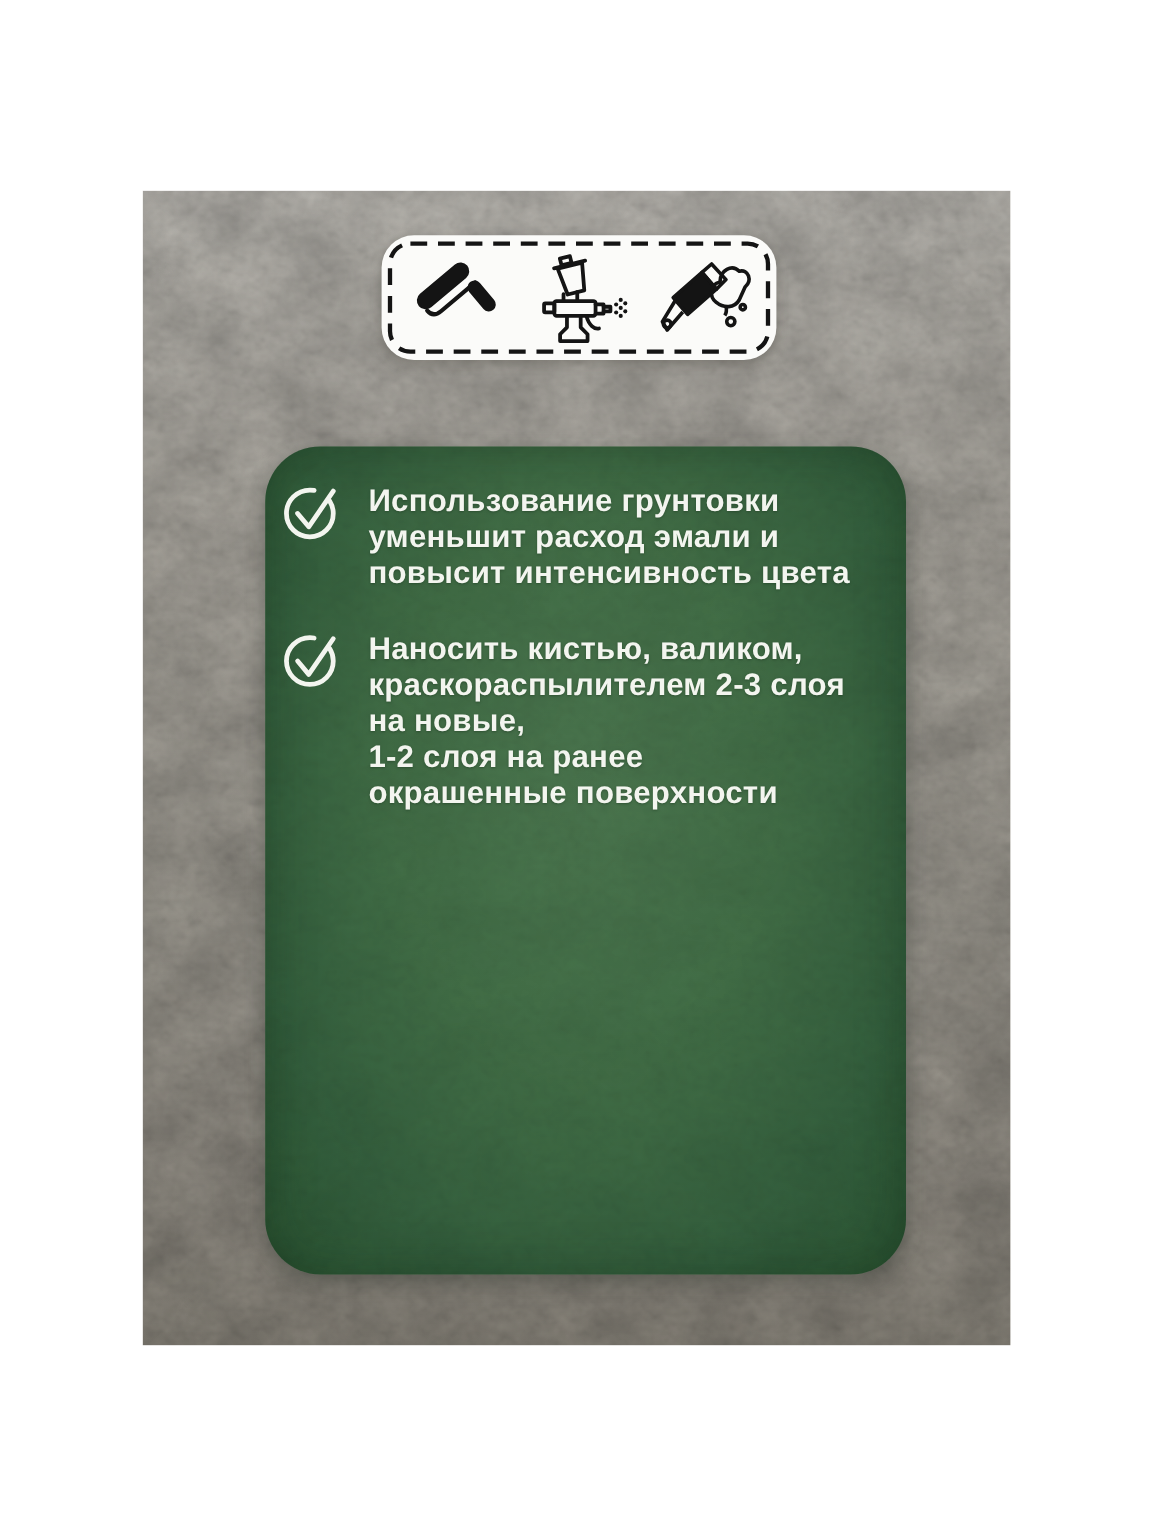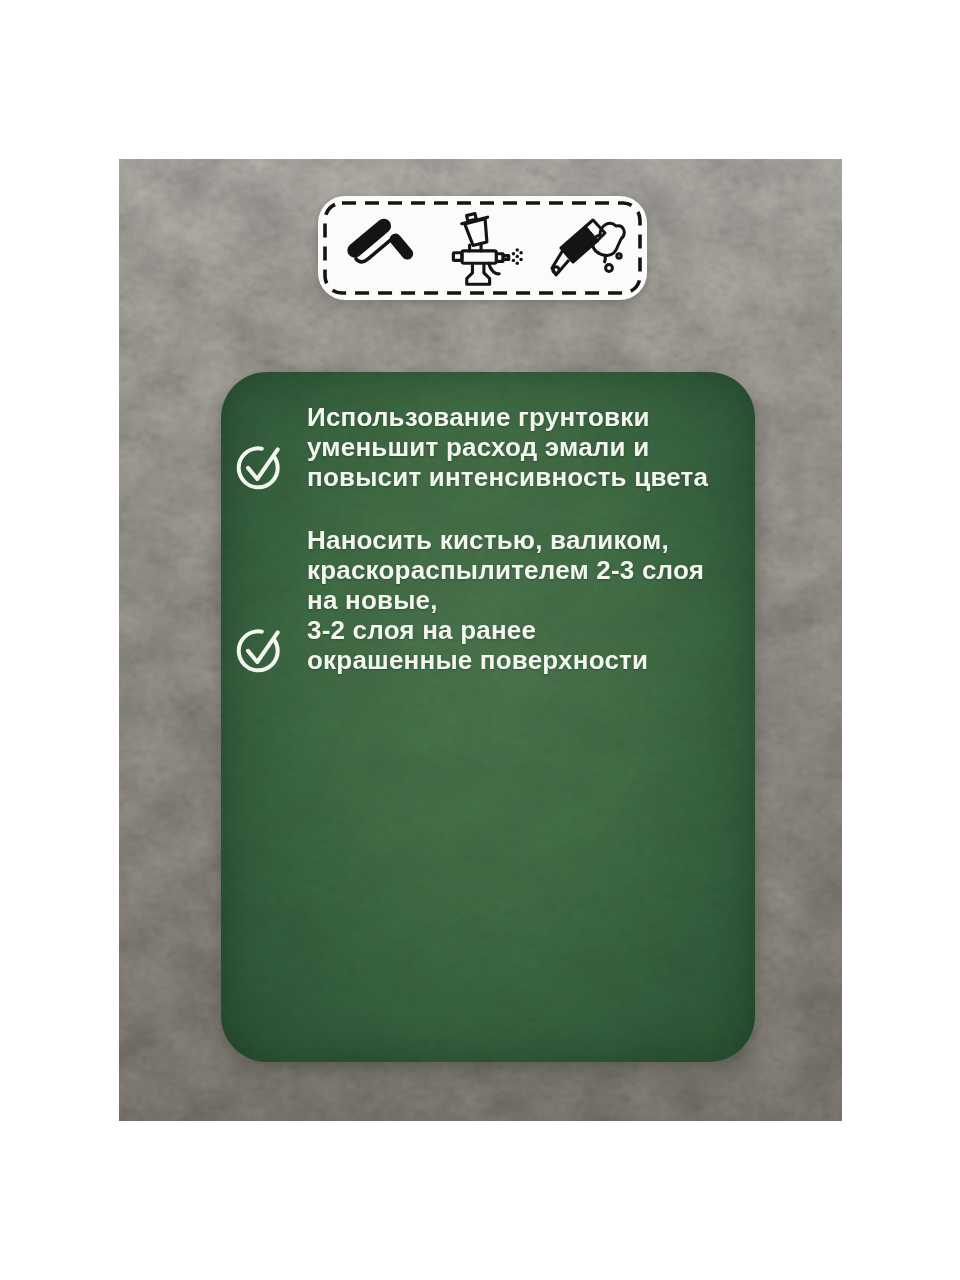--- a/index.html
+++ b/index.html
@@ -29,21 +29,21 @@
   .tool-icon { display:block; }
 
   
   .card {
     position:absolute; left:102px; top:213px; width:534px; height:690px;
     border-radius:46px; overflow:hidden;
     background:radial-gradient(ellipse at 50% 42%, #4e7c52 0%, #447349 42%, #366440 74%, #2c5834 100%);
     box-shadow:0 6px 16px rgba(40,50,40,.35), inset 0 0 40px rgba(15,40,20,.35);
   }
   .card .rows { position:relative; z-index:2; padding:30px 26px 0 14px; }
-  .row { display:flex; align-items:flex-end; margin-bottom:33px; }
+  .row { display:flex; align-items:flex-start; margin-bottom:33px; }
   .check { flex:0 0 52px; width:52px; height:52px; margin-right:20px; margin-top:-2px; }
   .bullet-text {
     flex:1; color:#f3f5ef; font-weight:700; font-size:26px; line-height:30px;
     letter-spacing:.2px; white-space:pre-line;
     text-shadow:0 1px 2px rgba(15,35,18,.35);
   }
 </style>
 </head>
 <body>
 
@@ -150,21 +150,21 @@
 
 
         <div class="row">
           <svg class="check" viewBox="0 0 56 56">
             <circle cx="25" cy="30" r="21" fill="none" stroke="#f3f5ef" stroke-width="4.3" pathLength="100" stroke-dasharray="78 13 9" stroke-linecap="round"></circle>
             <path d="M14 30 L24 42 L46 10" fill="none" stroke="#f3f5ef" stroke-width="4.3" stroke-linecap="round" stroke-linejoin="round"></path>
           </svg>
           <div class="bullet-text">Наносить кистью, валиком,
 краскораспылителем 2-3 слоя
 на новые,
-3-2 слоя на ранее
+1-2 слоя на ранее
 окрашенные поверхности</div>
         </div>
 
 
       </div>
     </div>
 
   </div>
 </div>
 

